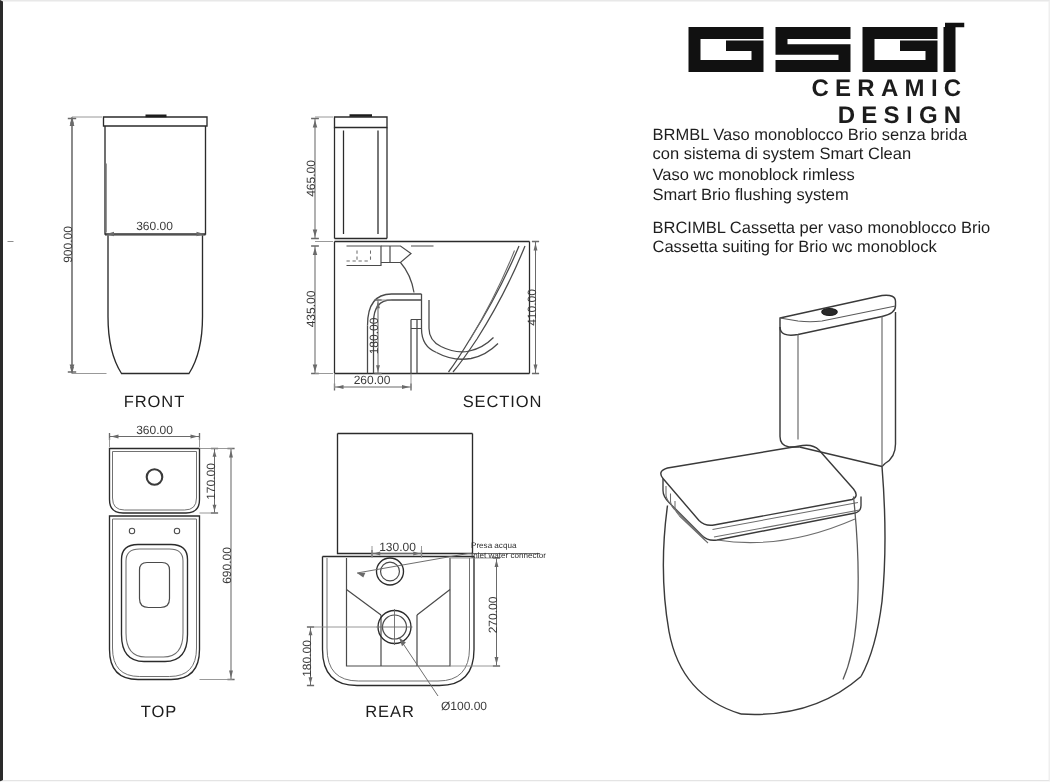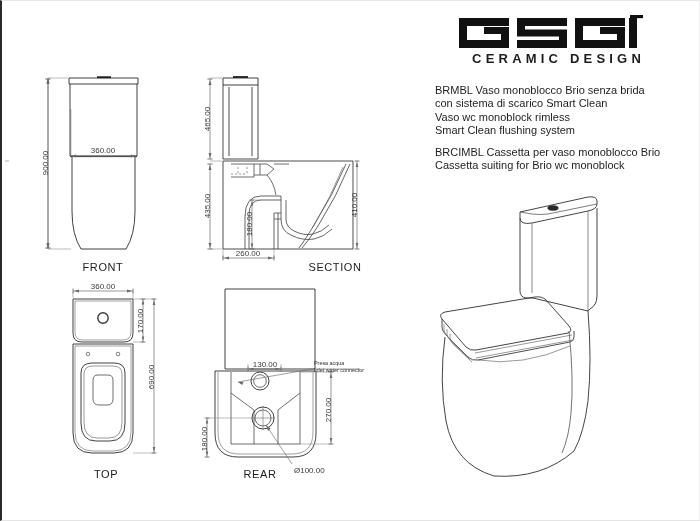--- a/index.html
+++ b/index.html
@@ -20,21 +20,21 @@
     border-right: 1px solid #efefef;
     border-bottom: 1px solid #e4e4e4;
   }
   .abs { position: absolute; }
 
   
   #logo-block { left: 455px; top: 14px; width: 190px; height: 52px; }
   #logo-mark { width: 186px; height: 34px; display: block; }
   #logo-tagline {
     margin-top: 2px;
-    font-size: 13px;
+    font-size: 16px;
     letter-spacing: 4.2px;
     color: #1c1c1c;
     font-weight: 700;
     text-align: right;
     padding-right: 2px;
     font-family: "Liberation Sans", sans-serif;
   }
 
   
   #desc-block { left: 433px; top: 83px; width: 262px; }
@@ -70,23 +70,23 @@
 
       <path d="M172 3 H180 V33 H172 Z" fill="#111"></path>
 
       <path d="M173 0 H186 V3.2 H173 Z" fill="#111"></path>
     </svg>
     <div id="logo-tagline">CERAMIC DESIGN</div>
   </div>
 
   <div id="desc-block" class="abs">
     <div class="desc-line">BRMBL Vaso monoblocco Brio senza brida</div>
-    <div class="desc-line">con sistema di scarico Smart Clean</div>
+    <div class="desc-line">con sistema di system Smart Clean</div>
     <div class="desc-line">Vaso wc monoblock rimless</div>
-    <div class="desc-line">Smart Clean flushing system</div>
+    <div class="desc-line">Smart Brio flushing system</div>
     <div class="desc-gap"></div>
     <div class="desc-line">BRCIMBL Cassetta per vaso monoblocco Brio</div>
     <div class="desc-line">Cassetta suiting for Brio wc monoblock</div>
   </div>
 
   <svg id="drawing" class="abs" viewBox="0 0 700 521">
     <defs>
       <marker id="arrL" markerWidth="7" markerHeight="6" refX="6.5" refY="3" orient="auto">
         <path d="M7,3 L0,1.1 L0,4.9 Z" fill="#6a6a6a"></path>
       </marker>

